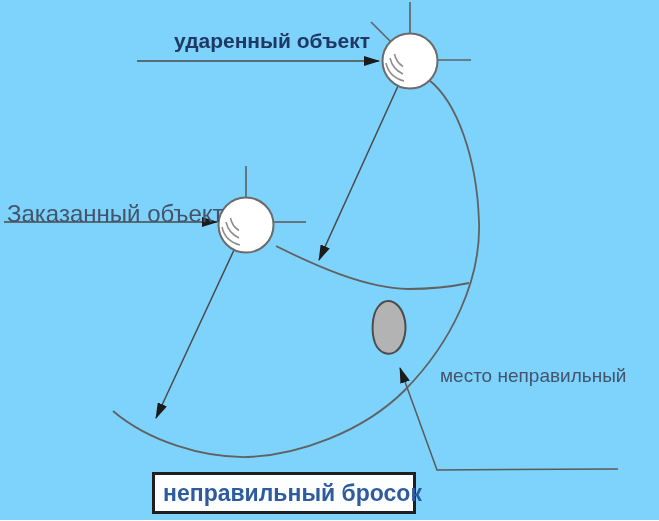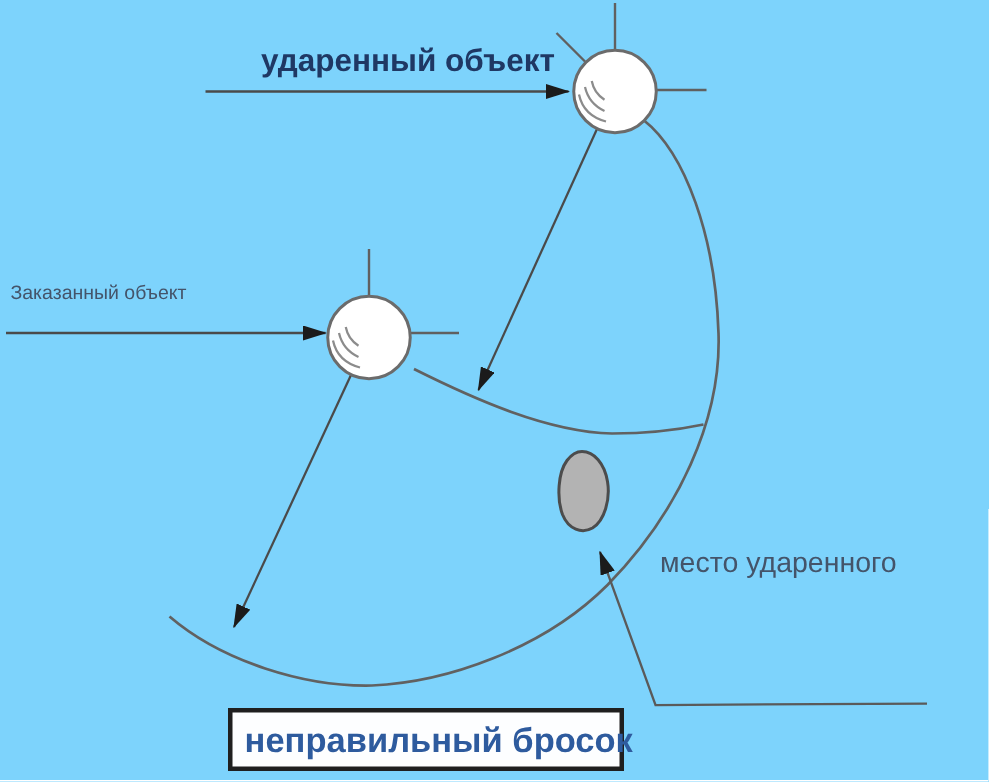--- a/index.html
+++ b/index.html
@@ -10,22 +10,22 @@
     font-family: "Liberation Sans", sans-serif;
     overflow: hidden;
   }
   #drawing { position: absolute; left: 0; top: 0; }
   .lbl { position: absolute; white-space: nowrap; }
   .lbl-struck {
     left: 174px; top: 29px;
     font-size: 21px; font-weight: bold; color: #1f3864;
   }
   .lbl-ordered {
-    left: 7px; top: 187px;
-    font-size: 13px; color: #44546a;
+    left: 7px; top: 200px;
+    font-size: 24px; color: #44546a;
   }
   .caption {
     position: absolute; left: 440px; top: 356px;
     font-size: 19px; color: #44546a; line-height: 40px;
     white-space: nowrap;
   }
   .verdict-box {
     position: absolute; left: 152px; top: 472px;
     width: 264px; height: 42px;
     border: 3px solid #1f1f1f;
@@ -85,20 +85,20 @@
       <path d="M 226 222 Q 228.5 233 239 238" fill="none" stroke="#8c8c8c" stroke-width="1.5"></path>
       <path d="M 230.5 218 Q 232 226 239 230.5" fill="none" stroke="#8c8c8c" stroke-width="1.5"></path>
     </g>
   </svg>
 
   <div class="lbl lbl-struck">ударенный объект</div>
 
   <div class="lbl lbl-ordered">Заказанный объект</div>
 
   <div class="caption">
-    <div>место ударенного</div>
+    <div>место неправильный</div>
   </div>
 
   <div class="verdict-box">
     <span class="verdict-text">неправильный бросок</span>
   </div>
 
 </div>
 
 </body></html>

